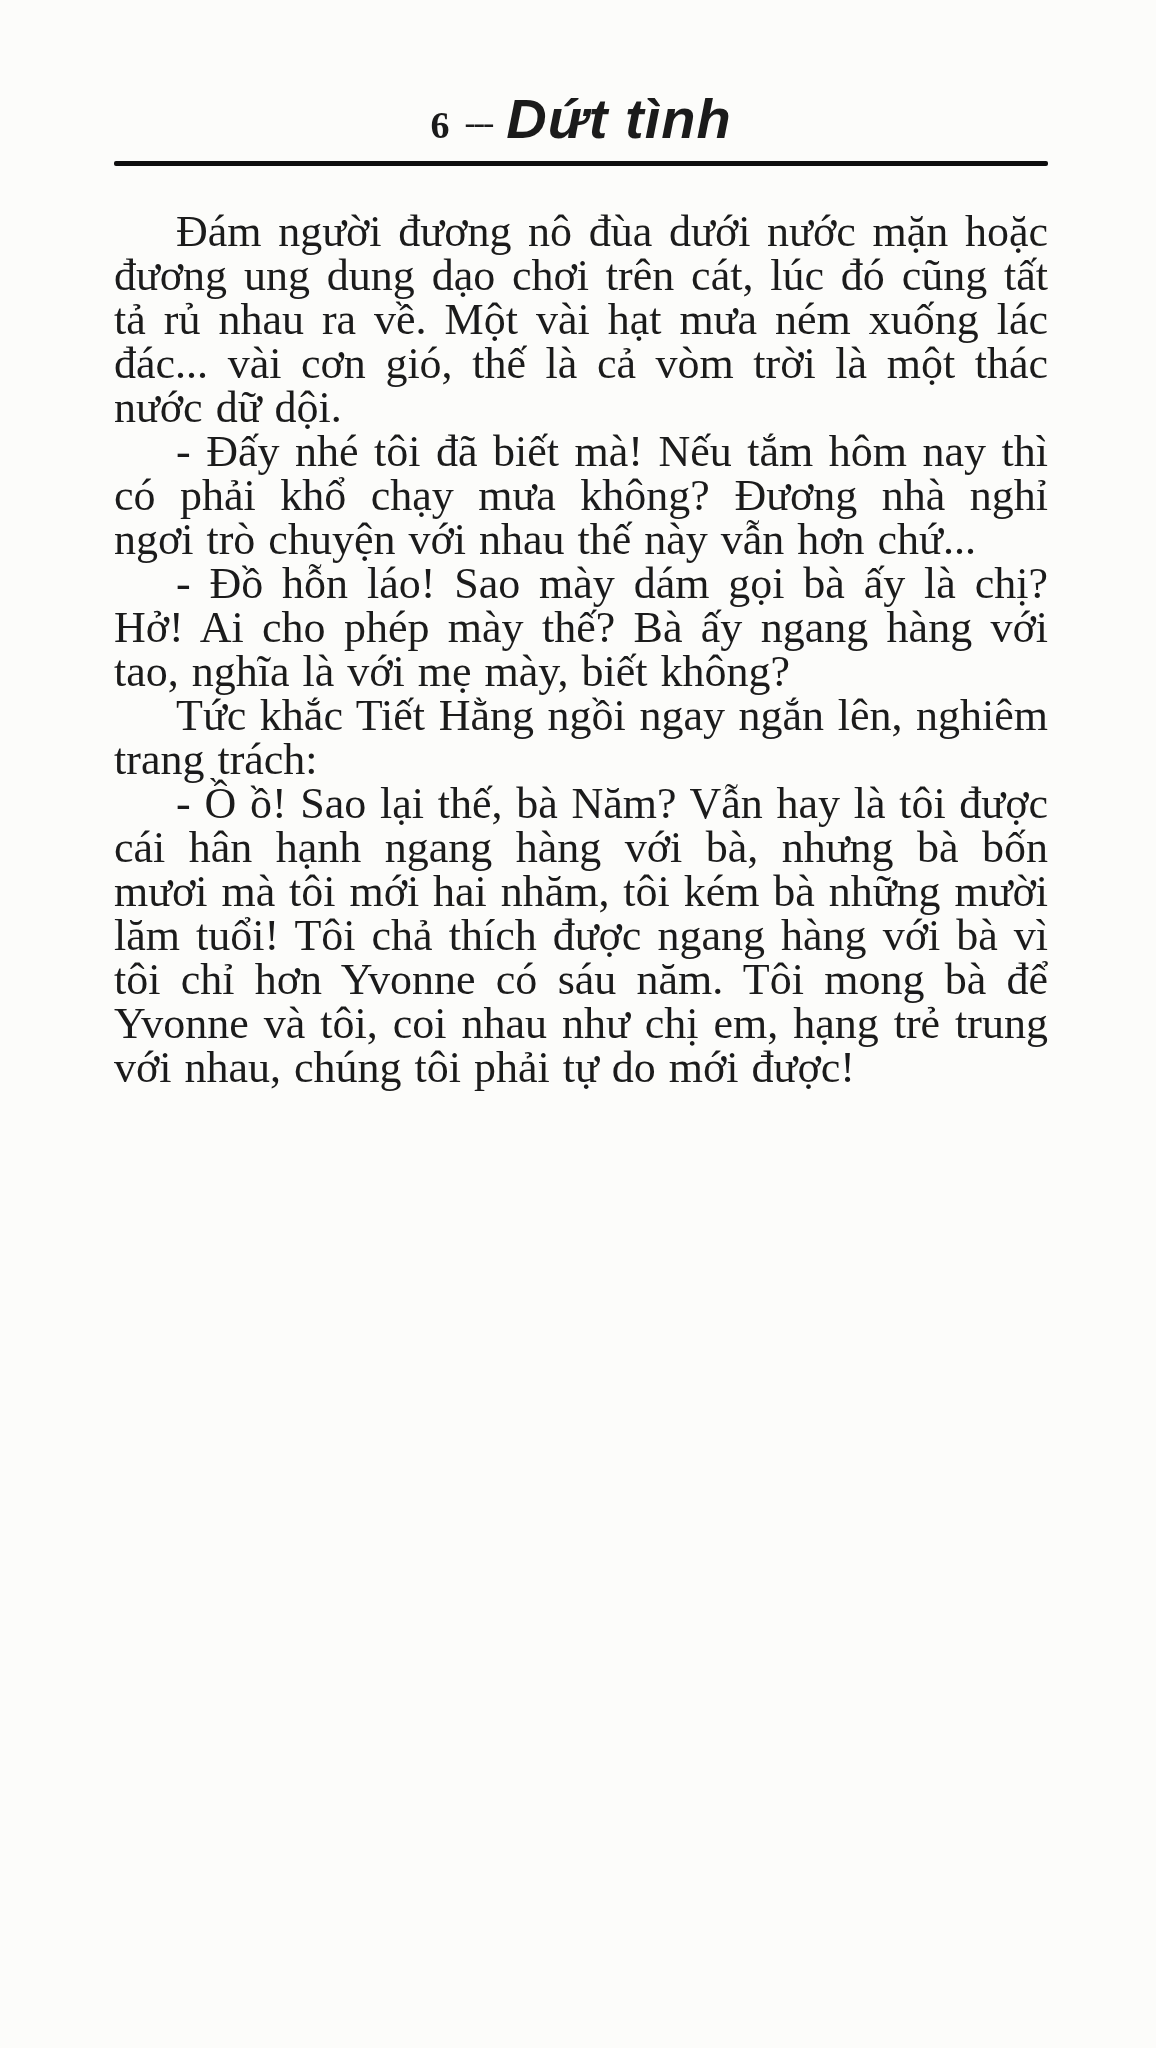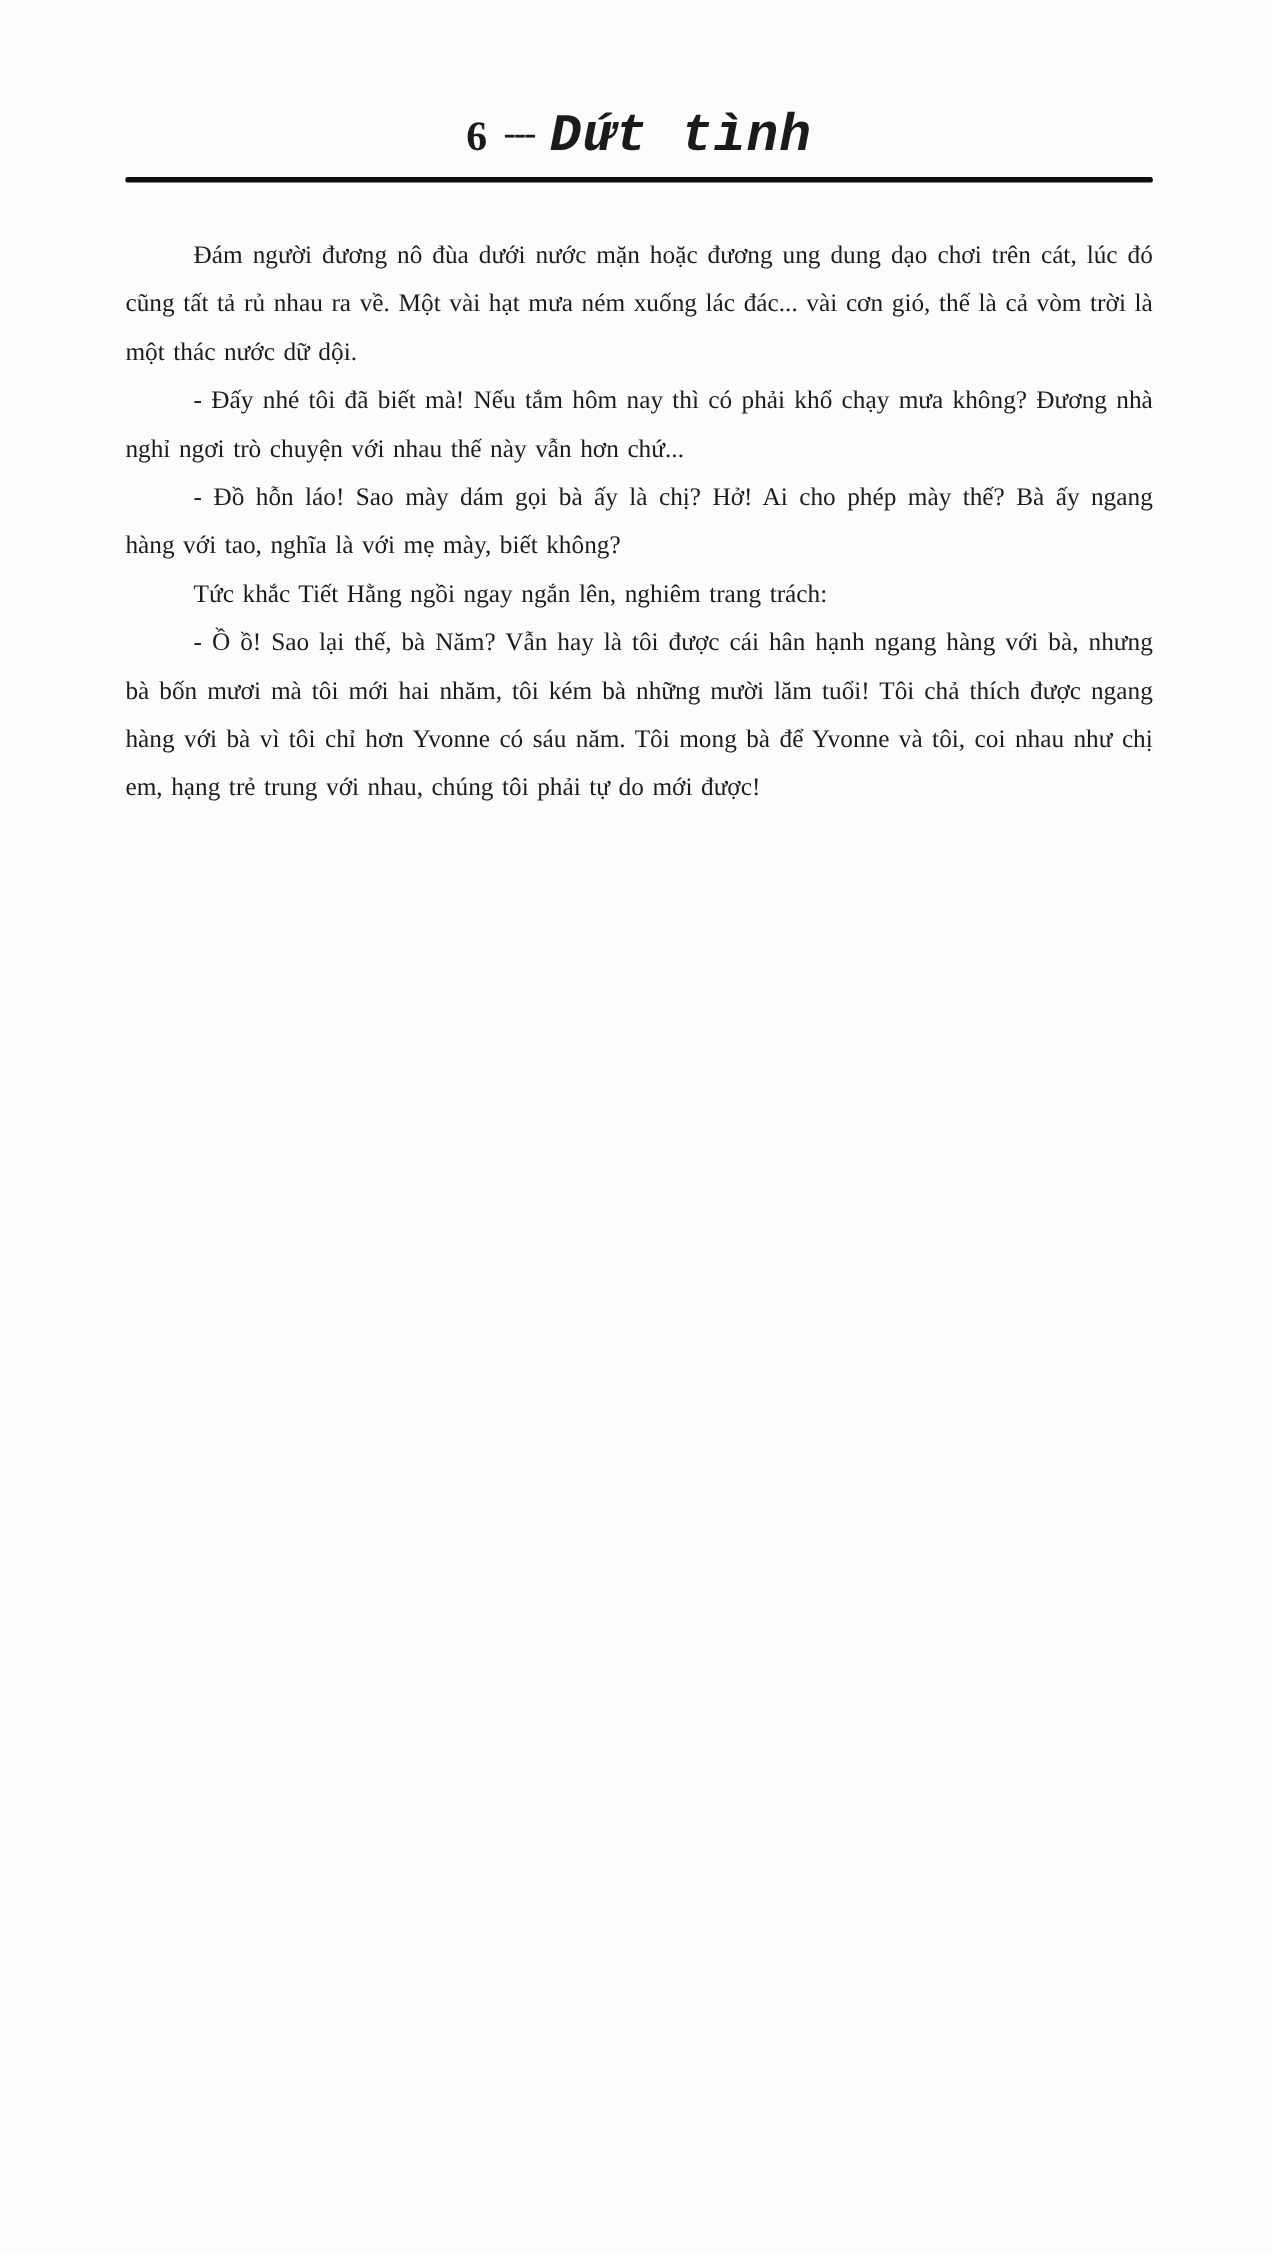--- a/index.html
+++ b/index.html
@@ -36,36 +36,35 @@
     font-weight:600;
     letter-spacing:1px;
   }
   .header-separator{
     font-size:34px;
     letter-spacing:-2px;
     transform:translateY(-4px);
     display:inline-block;
   }
   .book-title{
-    font-family:Liberation Mono, monospace;
+    font-family:Liberation Sans, sans-serif;
     font-style:italic;
     font-weight:600;
-    font-size:48px;
+    font-size:56px;
     letter-spacing:1px;
-    margin-top:11px;
   }
   .header-rule{
     height:5px;
     background:#0e0e0e;
     border-radius:2px;
     margin:0 0 44px 0;
   }
   .body-text p{
     margin:0;
-    font-size:23px;
+    font-size:44px;
     line-height:44px;
     text-align:justify;
     text-indent:62px;
     word-spacing:2px;
   }
 </style>
 </head>
 <body>
 
 <div class="page">

